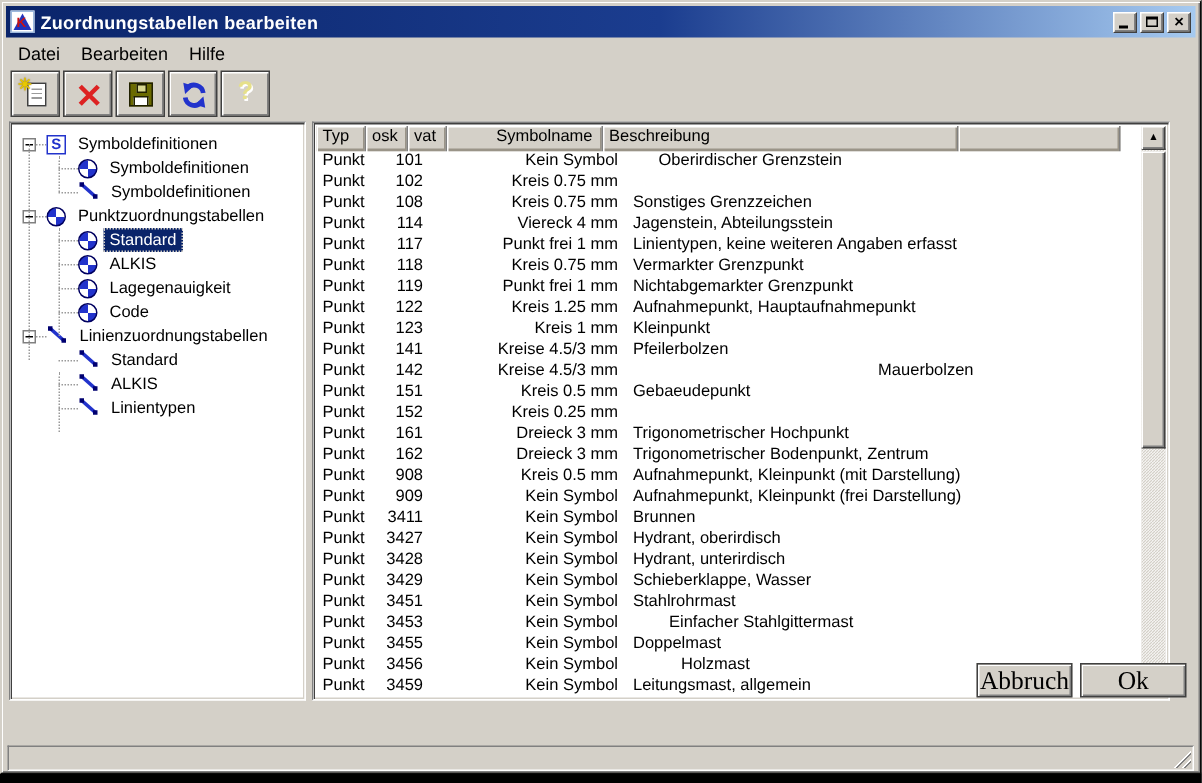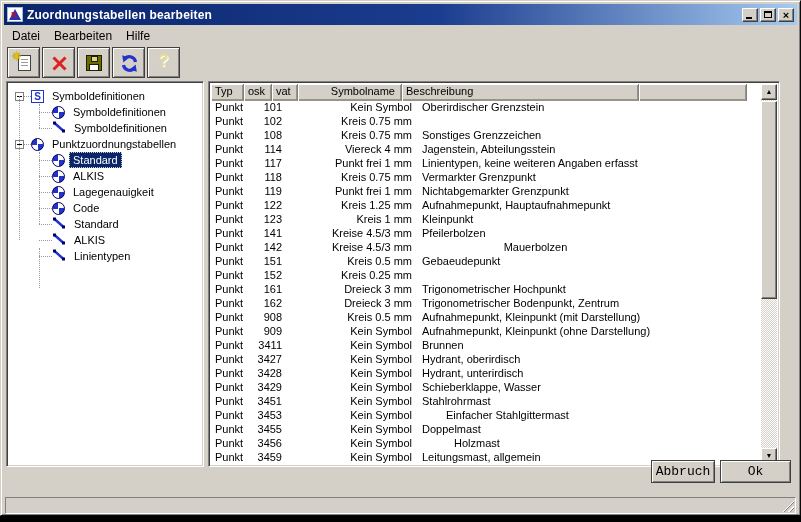--- a/index.html
+++ b/index.html
@@ -116,23 +116,23 @@
     border:1px solid; border-color:#fff #404040 #404040 #fff;
     box-shadow: inset -1px -1px 0 #808080; font-size:7px; color:#000;
     text-align:center; line-height:14px; padding:0; }
   .sb-up { top:0; }
   .sb-down { bottom:0; }
   .sb-thumb { position:absolute; left:0; top:17px; width:16px; height:198px;
     background:#d4d0c8; border:1px solid; border-color:#fff #404040 #404040 #fff;
     box-shadow: inset -1px -1px 0 #808080; }
 
   
-  .dlg-btn { position:absolute; top:459px; height:23px; background:#d4d0c8;
+  .dlg-btn { position:absolute; top:441px; height:23px; background:#d4d0c8;
     border:1px solid #404040; box-shadow: inset 1px 1px 0 #ffffff, inset -1px -1px 0 #808080;
-    font-size:13px; color:#000; font-family:Liberation Mono, monospace; cursor:default; }
+    font-size:17px; color:#000; font-family:Liberation Serif, serif; cursor:default; }
   .btn-abbruch { left:650px; width:64px; }
   .btn-ok { left:719px; width:71px; }
 
   
   .statusbar { position:absolute; left:4px; right:4px; top:496px; height:17px;
     background:#d4d0c8; border:1px solid; border-color:#808080 #ffffff #ffffff #808080;
     position:absolute; }
   .grip { position:absolute; right:1px; bottom:1px; width:13px; height:13px;
     background:repeating-linear-gradient(135deg, transparent 0 2px, #ffffff 2px 3px, #808080 3px 4px);
     clip-path:polygon(100% 0, 100% 100%, 0 100%); }
@@ -244,20 +244,32 @@
           <div class="tree-row child">
             <span class="conn childc"></span>
             <span class="t-icon icon-circle"></span>
             <span class="t-label">Lagegenauigkeit</span>
           </div>
           <div class="tree-row child">
             <span class="conn childc"></span>
             <span class="t-icon icon-circle"></span>
             <span class="t-label">Code</span>
           </div>
+          <div class="tree-row root">
+            <span class="expander">
+              <span class="minus"></span>
+            </span>
+            <span class="conn rootc"></span>
+            <span class="t-icon"><svg width="14" height="14" viewBox="0 0 14 14">
+                <line x1="2.5" y1="3" x2="11.5" y2="11" stroke="#2233cc" stroke-width="2.4"></line>
+                <rect x="1" y="1.5" width="3" height="3" fill="#000070"></rect>
+                <rect x="10" y="9.5" width="3" height="3" fill="#000070"></rect>
+              </svg></span>
+            <span class="t-label">Linienzuordnungstabellen</span>
+          </div>
           <div class="tree-row child">
             <span class="conn childc"></span>
             <span class="t-icon"><svg width="14" height="14" viewBox="0 0 14 14">
                 <line x1="2.5" y1="3" x2="11.5" y2="11" stroke="#2233cc" stroke-width="2.4"></line>
                 <rect x="1" y="1.5" width="3" height="3" fill="#000070"></rect>
                 <rect x="10" y="9.5" width="3" height="3" fill="#000070"></rect>
               </svg></span>
             <span class="t-label">Standard</span>
           </div>
           <div class="tree-row child">
@@ -293,21 +305,21 @@
           <div class="th-cell" style="width: 104px; text-align: right;">Symbolname</div>
           <div class="th-cell" style="width: 237px; text-align: left;">Beschreibung</div>
           <div class="th-cell" style="width: 108px; text-align: left;"></div>
         </div>
       <div class="tbody">
           <div class="t-row">
             <span class="t-cell" style="width: 33px; text-align: left;">Punkt</span>
             <span class="t-cell" style="width: 44px; text-align: right;">101</span>
             <span class="t-cell" style="width: 26px; text-align: left;"></span>
             <span class="t-cell" style="width: 104px; text-align: right;">Kein Symbol</span>
-            <span class="t-cell" style="width: 237px; text-align: left;">Oberirdischer Grenzstein</span>
+            <span class="t-cell" style="width: 237px; text-align: left; margin-left: 17px;">Oberirdischer Grenzstein</span>
           </div>
           <div class="t-row">
             <span class="t-cell" style="width: 33px; text-align: left;">Punkt</span>
             <span class="t-cell" style="width: 44px; text-align: right;">102</span>
             <span class="t-cell" style="width: 26px; text-align: left;"></span>
             <span class="t-cell" style="width: 104px; text-align: right;">Kreis 0.75 mm</span>
           </div>
           <div class="t-row">
             <span class="t-cell" style="width: 33px; text-align: left;">Punkt</span>
             <span class="t-cell" style="width: 44px; text-align: right;">108</span>
@@ -362,21 +374,21 @@
             <span class="t-cell" style="width: 44px; text-align: right;">141</span>
             <span class="t-cell" style="width: 26px; text-align: left;"></span>
             <span class="t-cell" style="width: 104px; text-align: right;">Kreise 4.5/3 mm</span>
             <span class="t-cell" style="width: 237px; text-align: left;">Pfeilerbolzen</span>
           </div>
           <div class="t-row">
             <span class="t-cell" style="width: 33px; text-align: left;">Punkt</span>
             <span class="t-cell" style="width: 44px; text-align: right;">142</span>
             <span class="t-cell" style="width: 26px; text-align: left;"></span>
             <span class="t-cell" style="width: 104px; text-align: right;">Kreise 4.5/3 mm</span>
-            <span class="t-cell" style="width: 237px; text-align: center;">Mauerbolzen</span>
+            <span class="t-cell" style="width: 237px; text-align: right;">Mauerbolzen</span>
           </div>
           <div class="t-row">
             <span class="t-cell" style="width: 33px; text-align: left;">Punkt</span>
             <span class="t-cell" style="width: 44px; text-align: right;">151</span>
             <span class="t-cell" style="width: 26px; text-align: left;"></span>
             <span class="t-cell" style="width: 104px; text-align: right;">Kreis 0.5 mm</span>
             <span class="t-cell" style="width: 237px; text-align: left;">Gebaeudepunkt</span>
           </div>
           <div class="t-row">
             <span class="t-cell" style="width: 33px; text-align: left;">Punkt</span>
@@ -403,21 +415,21 @@
             <span class="t-cell" style="width: 44px; text-align: right;">908</span>
             <span class="t-cell" style="width: 26px; text-align: left;"></span>
             <span class="t-cell" style="width: 104px; text-align: right;">Kreis 0.5 mm</span>
             <span class="t-cell" style="width: 237px; text-align: left;">Aufnahmepunkt, Kleinpunkt (mit Darstellung)</span>
           </div>
           <div class="t-row">
             <span class="t-cell" style="width: 33px; text-align: left;">Punkt</span>
             <span class="t-cell" style="width: 44px; text-align: right;">909</span>
             <span class="t-cell" style="width: 26px; text-align: left;"></span>
             <span class="t-cell" style="width: 104px; text-align: right;">Kein Symbol</span>
-            <span class="t-cell" style="width: 237px; text-align: left;">Aufnahmepunkt, Kleinpunkt (ohne Darstellung)</span>
+            <span class="t-cell" style="width: 237px; text-align: left;">Aufnahmepunkt, Kleinpunkt (frei Darstellung)</span>
           </div>
           <div class="t-row">
             <span class="t-cell" style="width: 33px; text-align: left;">Punkt</span>
             <span class="t-cell" style="width: 44px; text-align: right;">3411</span>
             <span class="t-cell" style="width: 26px; text-align: left;"></span>
             <span class="t-cell" style="width: 104px; text-align: right;">Kein Symbol</span>
             <span class="t-cell" style="width: 237px; text-align: left;">Brunnen</span>
           </div>
           <div class="t-row">
             <span class="t-cell" style="width: 33px; text-align: left;">Punkt</span>

